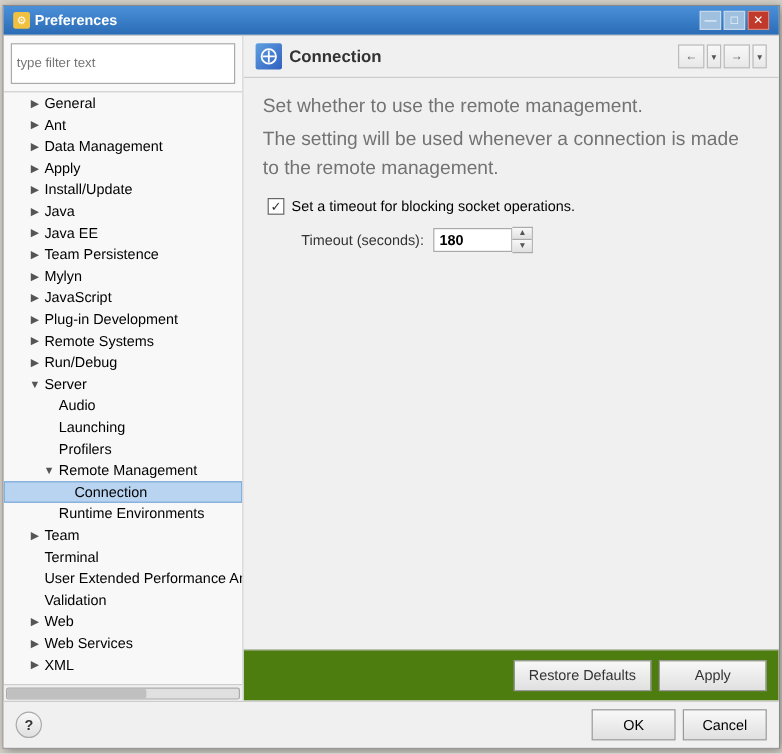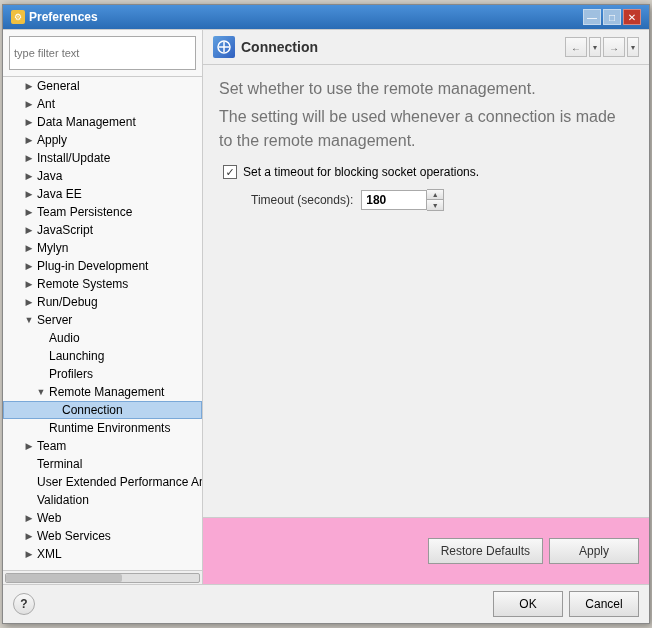--- a/index.html
+++ b/index.html
@@ -293,26 +293,26 @@
       background: linear-gradient(to bottom, #f8f8f8, #e0e0e0);
       display: flex;
       align-items: center;
       justify-content: center;
       cursor: pointer;
       font-size: 7px;
       color: #555;
     }
     .spinner-up { border-bottom: 1px solid #aaa; }
     .bottom-bar {
-      padding: 20px 10px;
+      padding: 8px 10px;
       border-top: 1px solid #ccc;
       display: flex;
       justify-content: flex-end;
       gap: 6px;
-      background: #f9a8d4;
+      background: #4d7c0f;
     }
     .action-btn {
       height: 26px;
       min-width: 90px;
       border: 1px solid #999;
       background: linear-gradient(to bottom, #f8f8f8, #e0e0e0);
       cursor: pointer;
       font-size: 12px;
       padding: 0 12px;
       color: #333;
@@ -421,26 +421,26 @@
             <span>Java EE</span>
           </div>
 
           <div class="tree-item indent-1">
             <span class="tree-arrow collapsed"></span>
             <span>Team Persistence</span>
           </div>
 
           <div class="tree-item indent-1">
             <span class="tree-arrow collapsed"></span>
+            <span>Mylyn</span>
+          </div>
+
+          <div class="tree-item indent-1">
+            <span class="tree-arrow collapsed"></span>
             <span>JavaScript</span>
-          </div>
-
-          <div class="tree-item indent-1">
-            <span class="tree-arrow collapsed"></span>
-            <span>Mylyn</span>
           </div>
 
           <div class="tree-item indent-1">
             <span class="tree-arrow collapsed"></span>
             <span>Plug-in Development</span>
           </div>
 
           <div class="tree-item indent-1">
             <span class="tree-arrow collapsed"></span>
             <span>Remote Systems</span>

